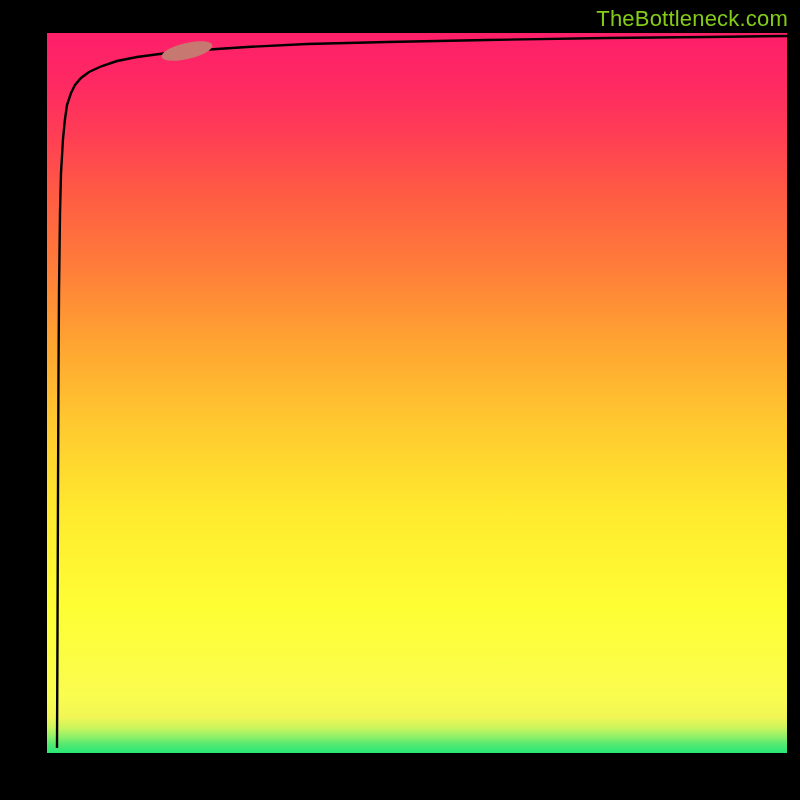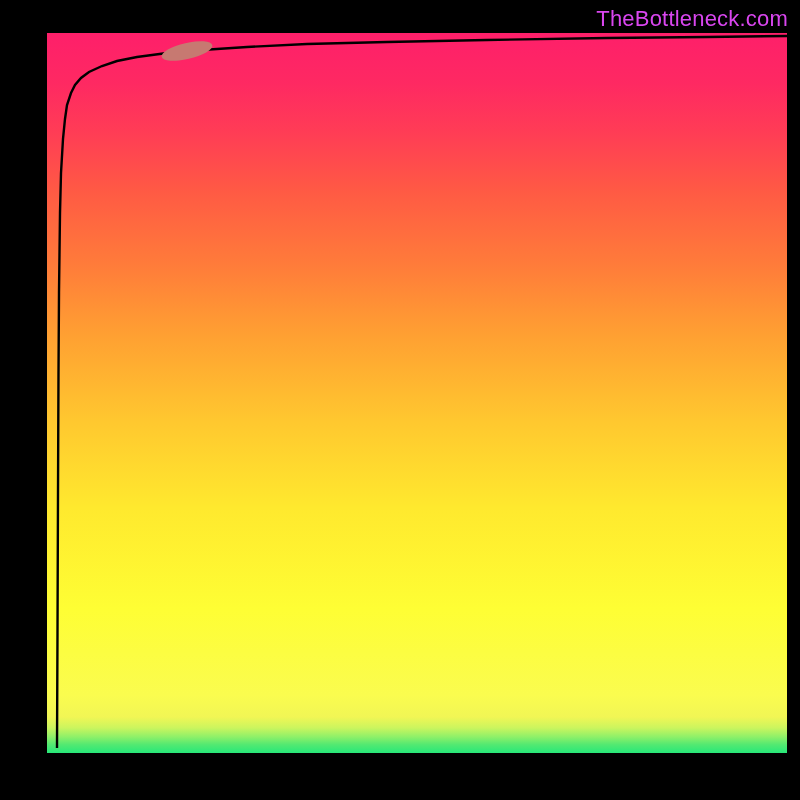--- a/index.html
+++ b/index.html
@@ -8,21 +8,21 @@
     width: 800px;
     height: 800px;
     background: #000;
     position: relative;
     font-family: Arial, Helvetica, sans-serif;
   }
   .watermark {
     position: absolute;
     top: 6px;
     right: 12px;
-    color: #d946ef;
+    color: #84cc16;
     font-size: 22px;
     letter-spacing: 0.2px;
   }
   .plot-area {
     position: absolute;
     left: 47px;
     top: 33px;
     width: 740px;
     height: 720px;
     overflow: hidden;

